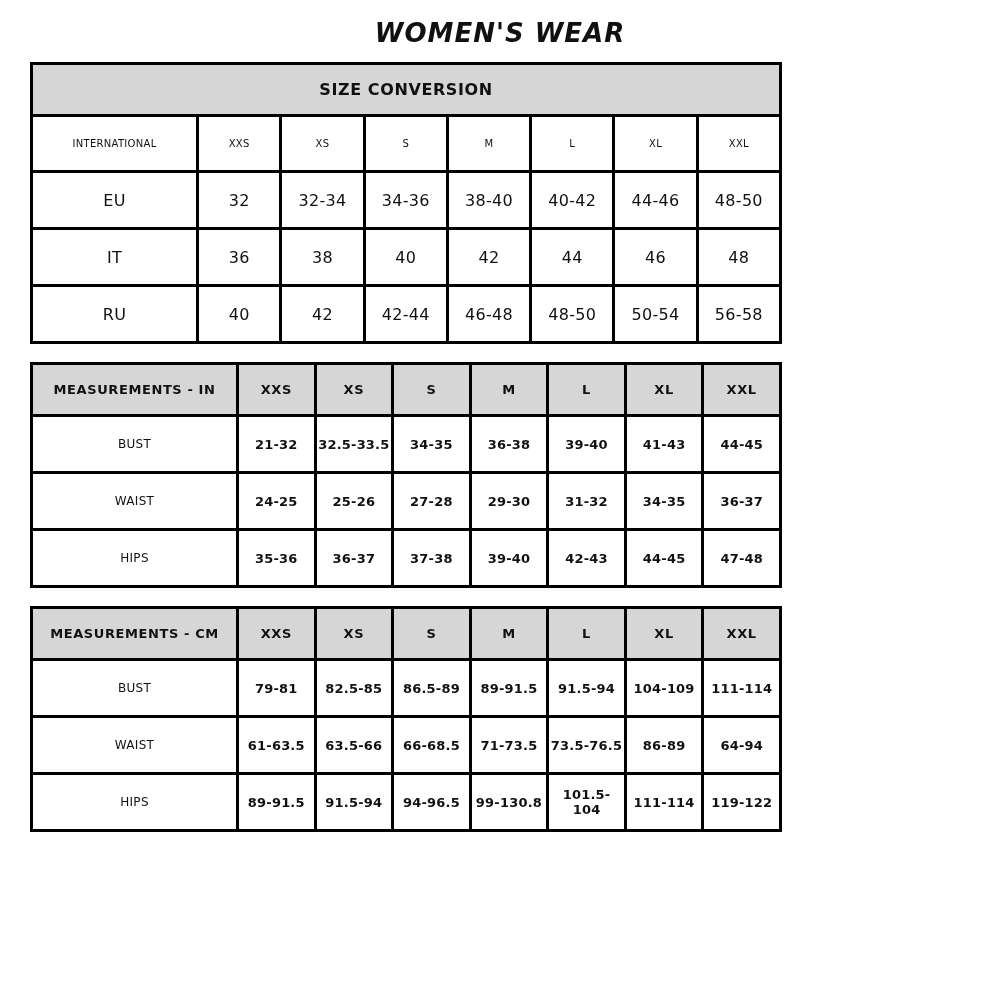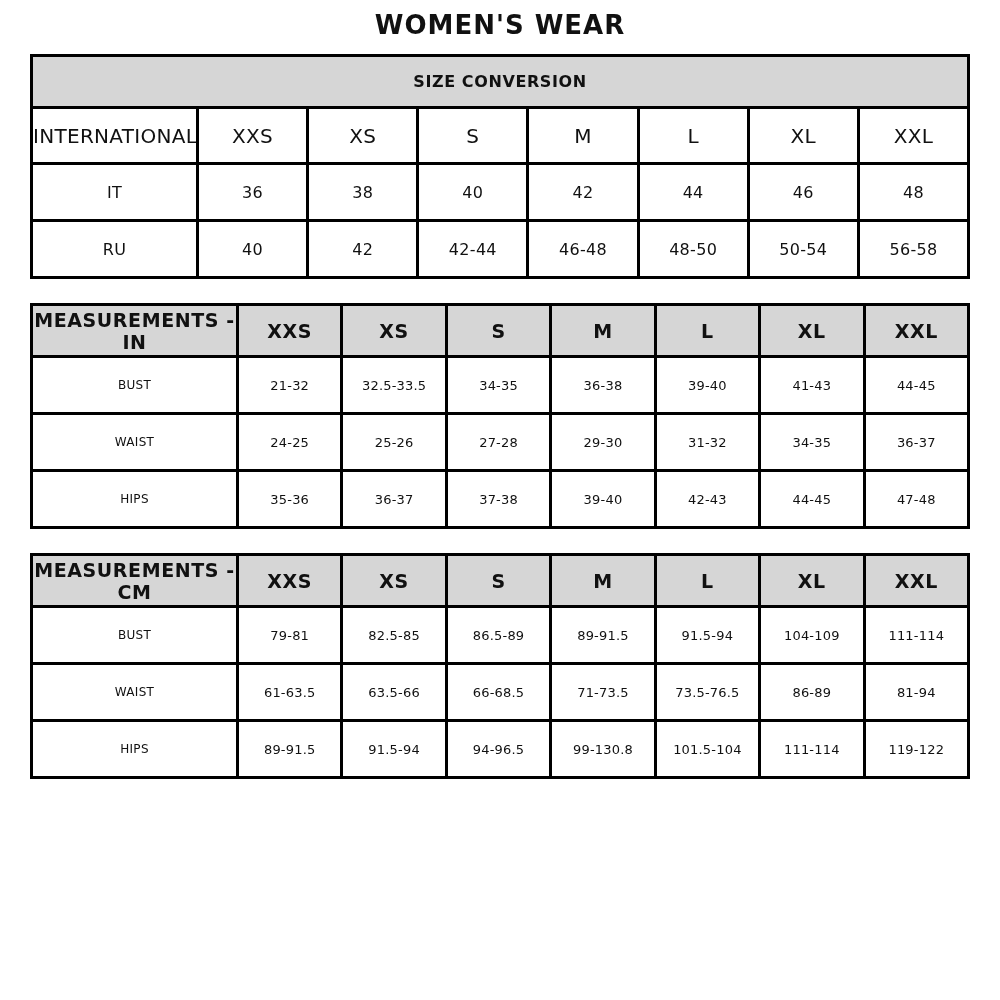--- a/index.html
+++ b/index.html
@@ -9,51 +9,52 @@
     background: #ffffff;
     color: #111111;
     font-family: "DejaVu Sans", "Liberation Sans", sans-serif;
   }
   .page { padding: 10px 30px 0 30px; }
   .title {
     text-align: center;
     font-size: 26px;
     font-weight: bold;
     letter-spacing: 1px;
-    margin: 0 0 14px 0;
+    margin: 8px 0 14px 0;
+    font-style: italic;
   }
   table {
     border-collapse: collapse;
     table-layout: fixed;
-    width: 940px;
-    margin-bottom: 24px;
+    width: 752px;
+    margin-bottom: 18px;
   }
   td {
     border: 3px solid #000000;
     text-align: center;
     vertical-align: middle;
     padding: 0;
     letter-spacing: 0.3px;
     overflow: hidden;
   }
   .gray-head td {
     background: #d6d6d6;
     font-weight: bold;
     font-size: 16px;
     height: 52px;
     letter-spacing: 0.6px;
   }
   
-  .t1 .size-head td { height: 56px; font-size: 20px; }
+  .t1 .size-head td { height: 56px; font-size: 10px; }
   .t1 .data-row td { height: 57px; font-size: 16px; }
   
-  .t2 .gray-head td { font-size: 19px; height: 52px; }
+  .t2 .gray-head td { font-size: 13px; height: 52px; }
   .t2 .data-row td { height: 57px; }
   .t2 .data-row td.label { font-size: 12px; }
-  .t2 .data-row td.val { font-size: 13px; letter-spacing: 0.2px; }
+  .t2 .data-row td.val { font-size: 13px; letter-spacing: 0.2px; font-weight: bold; }
 </style>
 </head>
 <body>
 
 <div class="page">
 
   <div class="title">WOMEN'S WEAR</div>
 
   <table class="t1">
     <colgroup>
@@ -72,20 +73,30 @@
     </tr>
     <tr class="size-head">
       <td>INTERNATIONAL</td>
       <td>XXS</td>
       <td>XS</td>
       <td>S</td>
       <td>M</td>
       <td>L</td>
       <td>XL</td>
       <td>XXL</td>
+    </tr>
+    <tr class="data-row">
+      <td>EU</td>
+      <td>32</td>
+      <td>32-34</td>
+      <td>34-36</td>
+      <td>38-40</td>
+      <td>40-42</td>
+      <td>44-46</td>
+      <td>48-50</td>
     </tr>
     <tr class="data-row">
       <td>IT</td>
       <td>36</td>
       <td>38</td>
       <td>40</td>
       <td>42</td>
       <td>44</td>
       <td>46</td>
       <td>48</td>
@@ -191,21 +202,21 @@
       <td class="val">111-114</td>
     </tr>
     <tr class="data-row">
       <td class="label">WAIST</td>
       <td class="val">61-63.5</td>
       <td class="val">63.5-66</td>
       <td class="val">66-68.5</td>
       <td class="val">71-73.5</td>
       <td class="val">73.5-76.5</td>
       <td class="val">86-89</td>
-      <td class="val">81-94</td>
+      <td class="val">64-94</td>
     </tr>
     <tr class="data-row">
       <td class="label">HIPS</td>
       <td class="val">89-91.5</td>
       <td class="val">91.5-94</td>
       <td class="val">94-96.5</td>
       <td class="val">99-130.8</td>
       <td class="val">101.5-104</td>
       <td class="val">111-114</td>
       <td class="val">119-122</td>

